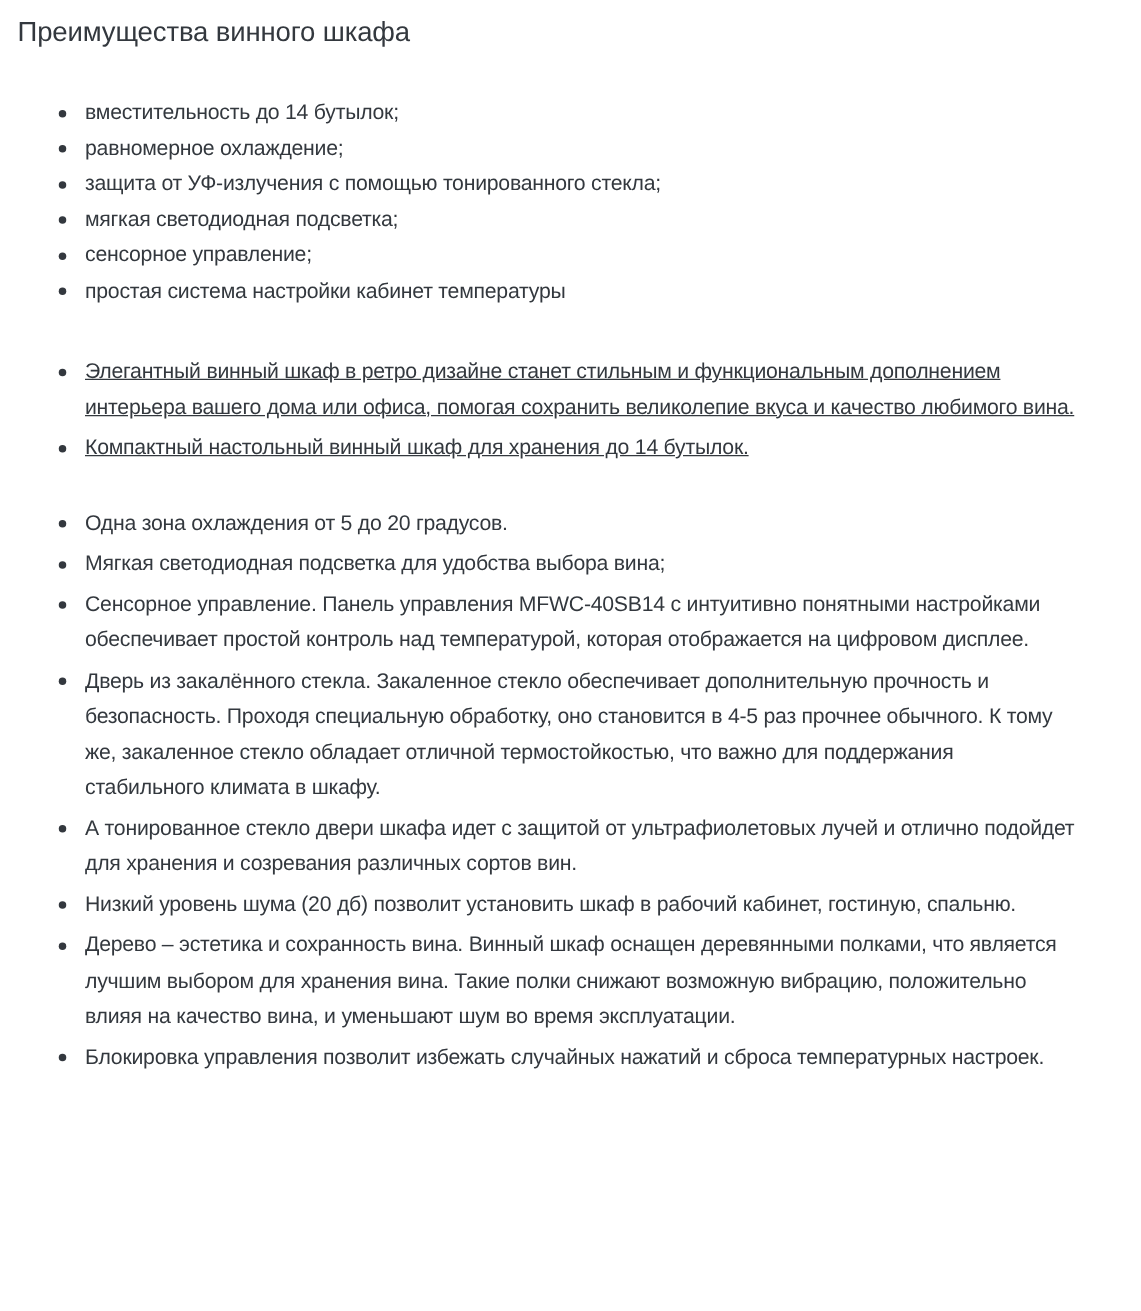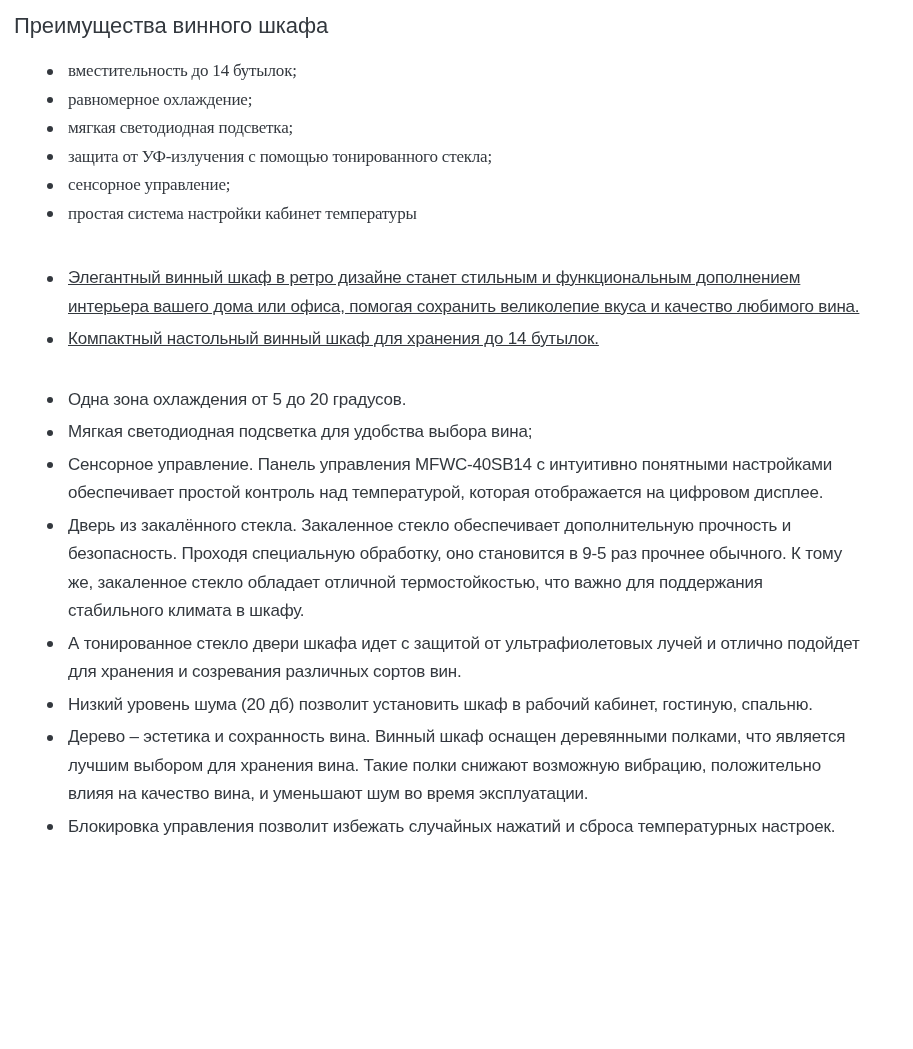--- a/index.html
+++ b/index.html
@@ -38,50 +38,50 @@
   }
   ul.bullet-list li .bullet {
     position: absolute;
     left: -21px;
     top: 11.5px;
     width: 6px;
     height: 6px;
     border-radius: 50%;
     background: currentColor;
   }
-  ul.features-list { margin-top: 17px; font-family: Liberation Serif, serif; }
+  ul.features-list { margin-top: 36px; }
   ul.features-list li { margin-bottom: 0; }
   ul.description-list { margin-top: 36px; text-decoration: underline; }
   ul.description-list li { margin-bottom: 4px; }
   ul.details-list { margin-top: 32px; }
   ul.details-list li { margin-bottom: 4px; }
 </style>
 </head>
 <body style="background: rgb(255, 255, 255); color: rgb(51, 56, 62);">
 
 <div class="content">
   <h2 class="section-title">Преимущества винного шкафа</h2>
 
   <ul class="bullet-list features-list">
       <li><span class="bullet"></span><span>вместительность до 14 бутылок;</span></li>
       <li><span class="bullet"></span><span>равномерное охлаждение;</span></li>
+      <li><span class="bullet"></span><span>защита от УФ-излучения с помощью тонированного стекла;</span></li>
       <li><span class="bullet"></span><span>мягкая светодиодная подсветка;</span></li>
-      <li><span class="bullet"></span><span>защита от УФ-излучения с помощью тонированного стекла;</span></li>
       <li><span class="bullet"></span><span>сенсорное управление;</span></li>
       <li><span class="bullet"></span><span>простая система настройки кабинет температуры</span></li>
     </ul>
 
   <ul class="bullet-list description-list">
       <li><span class="bullet"></span><span>Элегантный винный шкаф в ретро дизайне станет стильным и функциональным дополнением интерьера вашего дома или офиса, помогая сохранить великолепие вкуса и качество любимого вина.</span></li>
       <li><span class="bullet"></span><span>Компактный настольный винный шкаф для хранения до 14 бутылок.</span></li>
     </ul>
 
   <ul class="bullet-list details-list">
       <li><span class="bullet"></span><span>Одна зона охлаждения от 5 до 20 градусов.</span></li>
       <li><span class="bullet"></span><span>Мягкая светодиодная подсветка для удобства выбора вина;</span></li>
       <li><span class="bullet"></span><span>Сенсорное управление. Панель управления MFWC-40SB14 с интуитивно понятными настройками обеспечивает простой контроль над температурой, которая отображается на цифровом дисплее.</span></li>
-      <li><span class="bullet"></span><span>Дверь из закалённого стекла. Закаленное стекло обеспечивает дополнительную прочность и безопасность. Проходя специальную обработку, оно становится в 9-5 раз прочнее обычного. К тому же, закаленное стекло обладает отличной термостойкостью, что важно для поддержания стабильного климата в шкафу.</span></li>
+      <li><span class="bullet"></span><span>Дверь из закалённого стекла. Закаленное стекло обеспечивает дополнительную прочность и безопасность. Проходя специальную обработку, оно становится в 4-5 раз прочнее обычного. К тому же, закаленное стекло обладает отличной термостойкостью, что важно для поддержания стабильного климата в шкафу.</span></li>
       <li><span class="bullet"></span><span>А тонированное стекло двери шкафа идет с защитой от ультрафиолетовых лучей и отлично подойдет для хранения и созревания различных сортов вин.</span></li>
       <li><span class="bullet"></span><span>Низкий уровень  шума (20 дб) позволит установить шкаф в рабочий кабинет, гостиную, спальню.</span></li>
       <li><span class="bullet"></span><span>Дерево – эстетика и сохранность вина. Винный шкаф оснащен деревянными полками, что является лучшим выбором для хранения вина. Такие полки снижают возможную вибрацию, положительно влияя на качество вина, и уменьшают шум во время эксплуатации.</span></li>
       <li><span class="bullet"></span><span>Блокировка управления позволит избежать случайных нажатий и сброса температурных настроек.</span></li>
     </ul>
 </div>
 
 </body></html>

